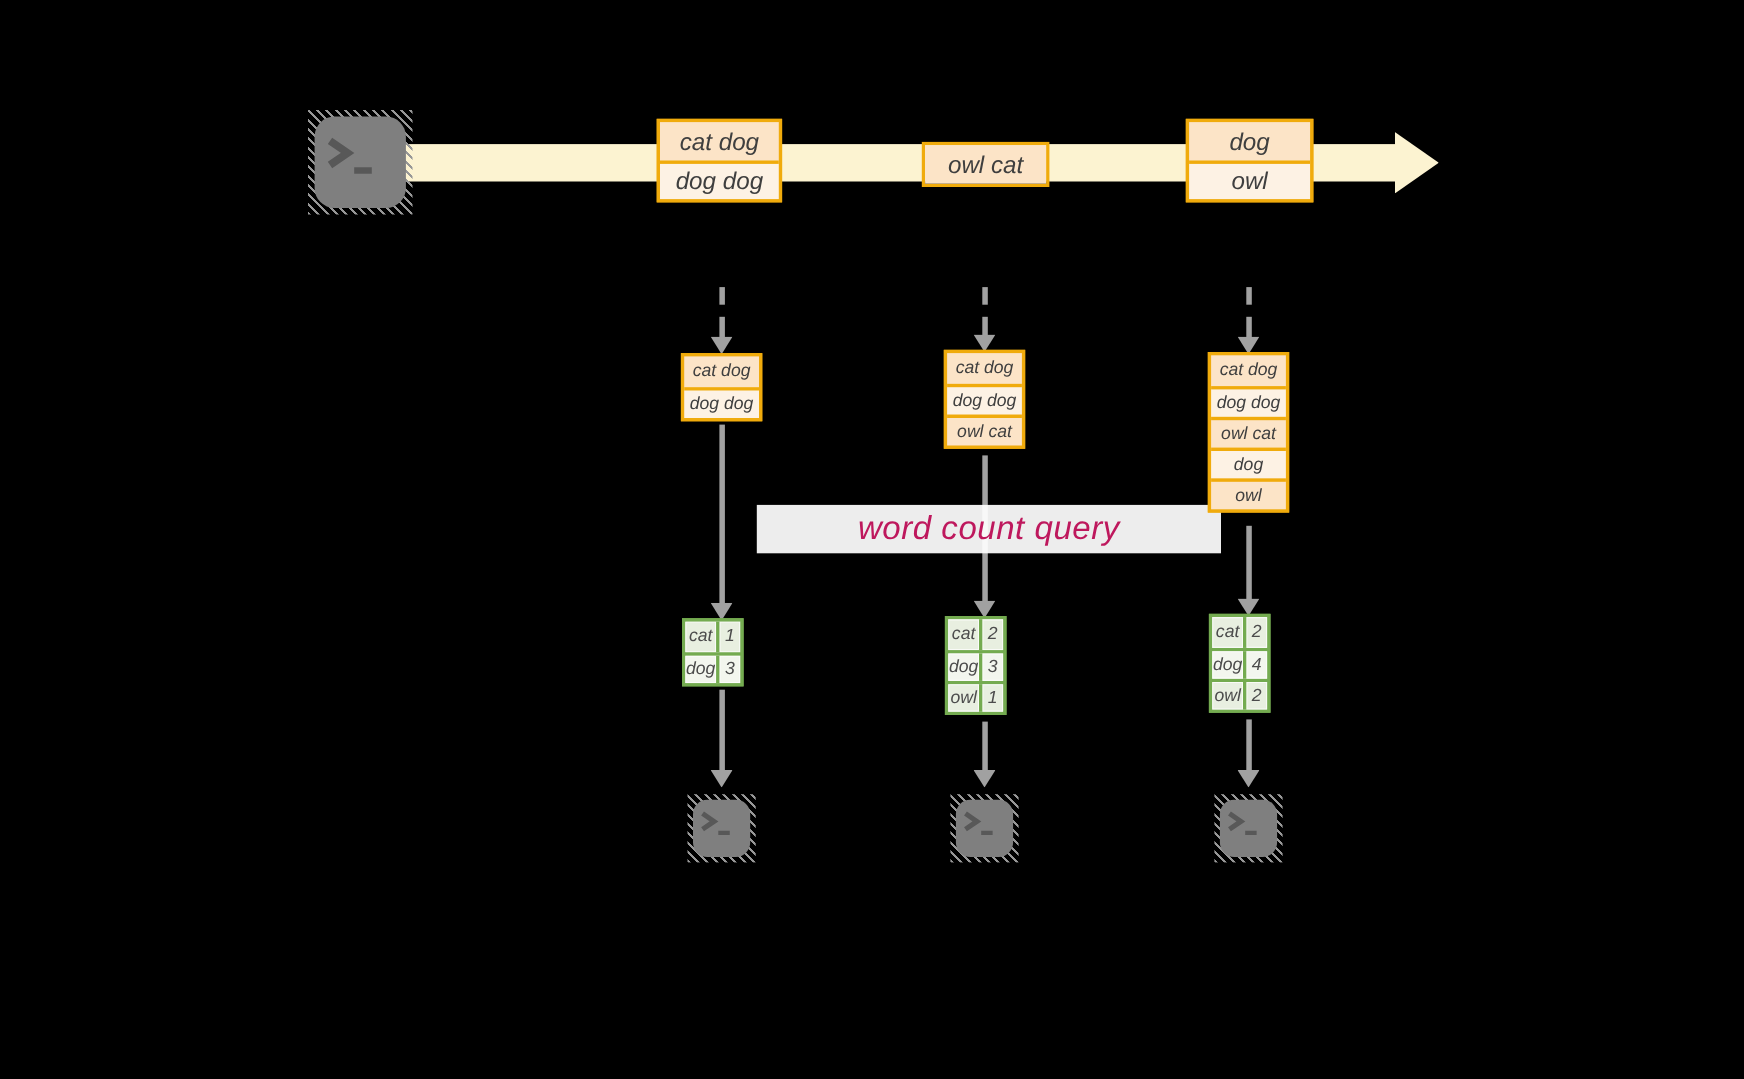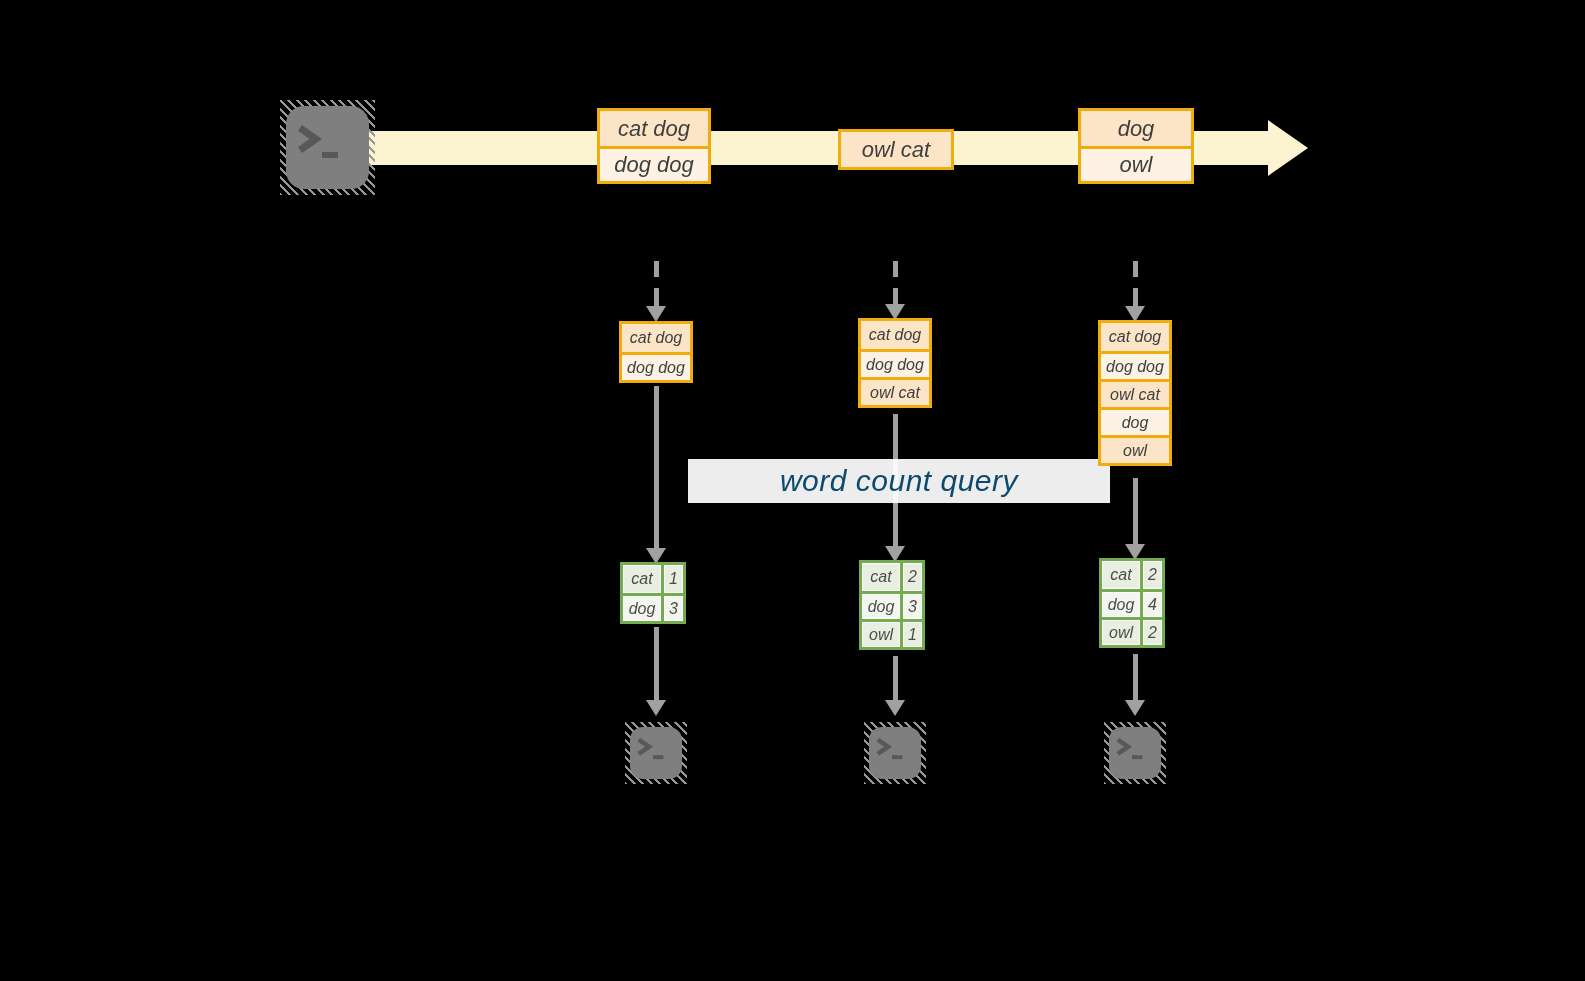--- a/index.html
+++ b/index.html
@@ -47,39 +47,39 @@
   .peach{background:var(--peach);}
   .cream{background:var(--cream);}
 
   
   .state{position:absolute;width:74px;border:3px solid var(--gold);z-index:3;background:var(--gold);}
   .state .row{height:28px;display:flex;align-items:center;justify-content:center;
     font-size:16px;color:var(--ink);}
   .state .row + .row{border-top:3px solid var(--gold);}
 
   
-  .gtable{position:absolute;width:66px;border:3px solid var(--green);z-index:3;background:var(--green);}
+  .gtable{position:absolute;width:56px;border:3px solid var(--green);z-index:3;background:var(--green);}
   .gtable .trow{display:flex;height:28px;}
   .gtable .trow + .trow{border-top:3px solid var(--green);}
   .gtable .word{flex:1;display:flex;align-items:center;justify-content:center;
     font-size:16px;color:#4c4c4c;box-shadow:inset 0 0 0 1px rgba(255,255,255,.75);}
   .gtable .count{width:22px;border-left:3px solid var(--green);display:flex;align-items:center;
     justify-content:center;font-size:16px;color:#4c4c4c;box-shadow:inset 0 0 0 1px rgba(255,255,255,.75);}
   .g-dark{background:var(--gdark);}
   .g-light{background:var(--glight);}
 
   
   .vline,.vdash{position:absolute;width:5px;background:var(--gray);z-index:1;}
   .vhead{position:absolute;width:20px;height:16px;background:var(--gray);
     clip-path:polygon(50% 100%,0 0,100% 0);z-index:1;}
 
   
   .query-box{position:absolute;left:688px;top:459px;width:422px;height:44px;
     background:rgba(255,255,255,0.93);z-index:2;display:flex;align-items:center;justify-content:center;}
-  .query-box span{font-size:30px;font-weight:300;color:#0c4a6e;letter-spacing:.5px;}
+  .query-box span{font-size:30px;font-weight:300;color:#be185d;letter-spacing:.5px;}
 </style>
 </head>
 <body>
 
 <div class="canvas">
 
   <div class="band"></div>
   <div class="band-head"></div>
 
   <div class="term term-big">

